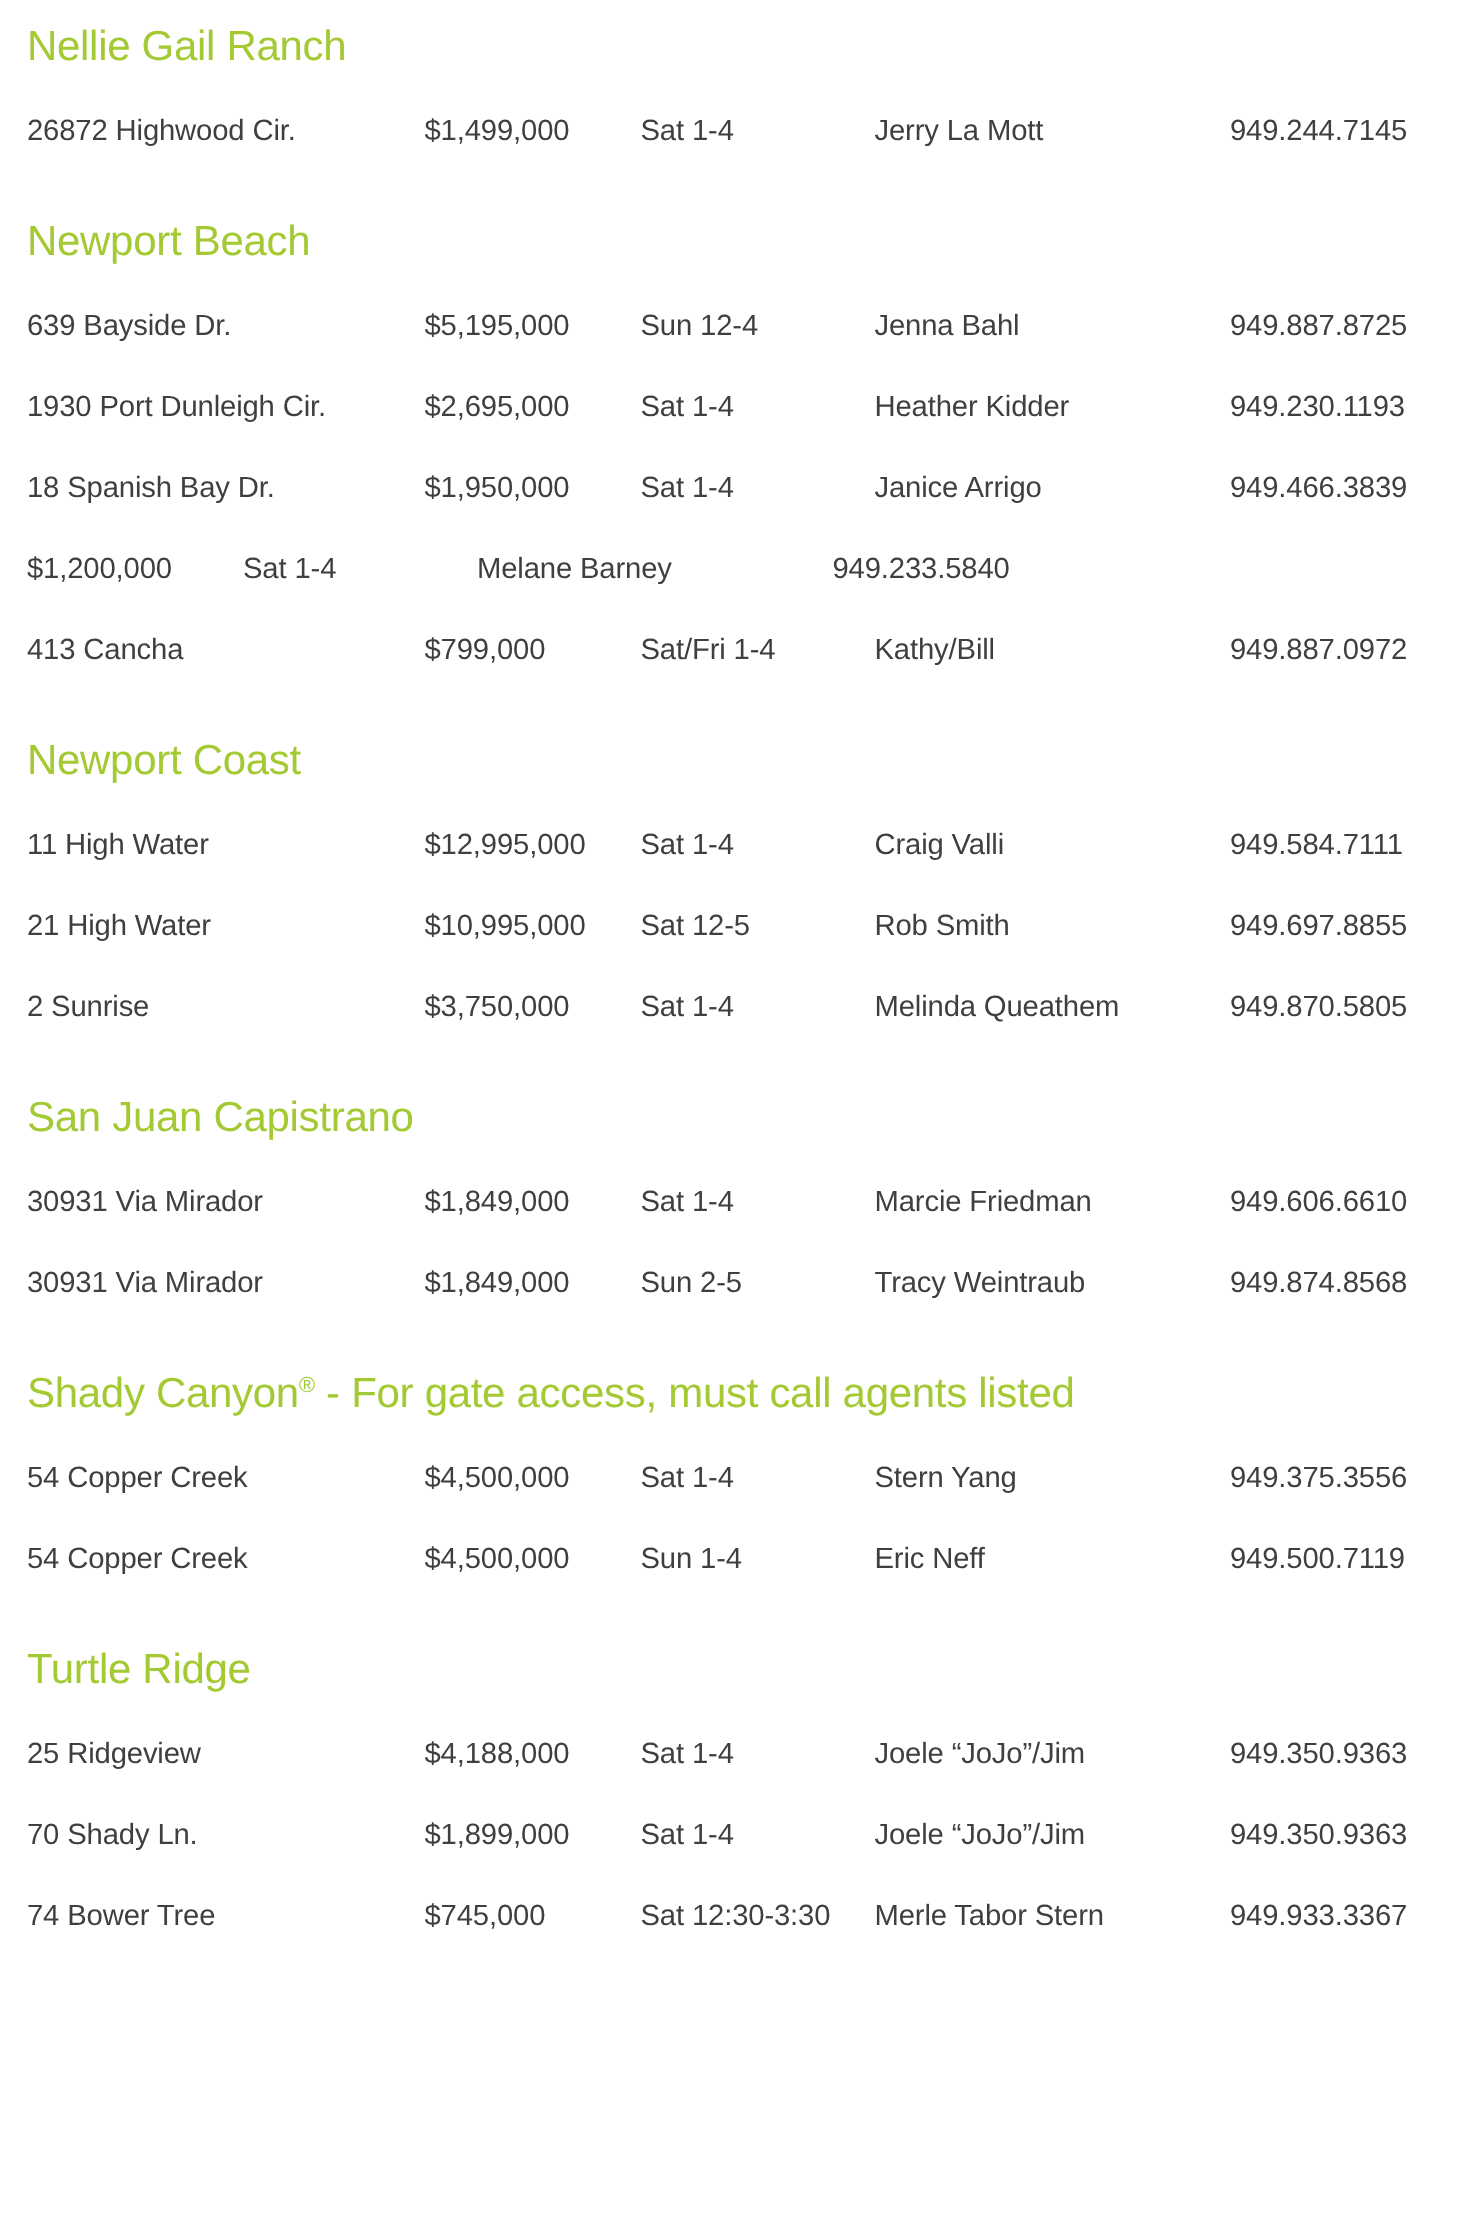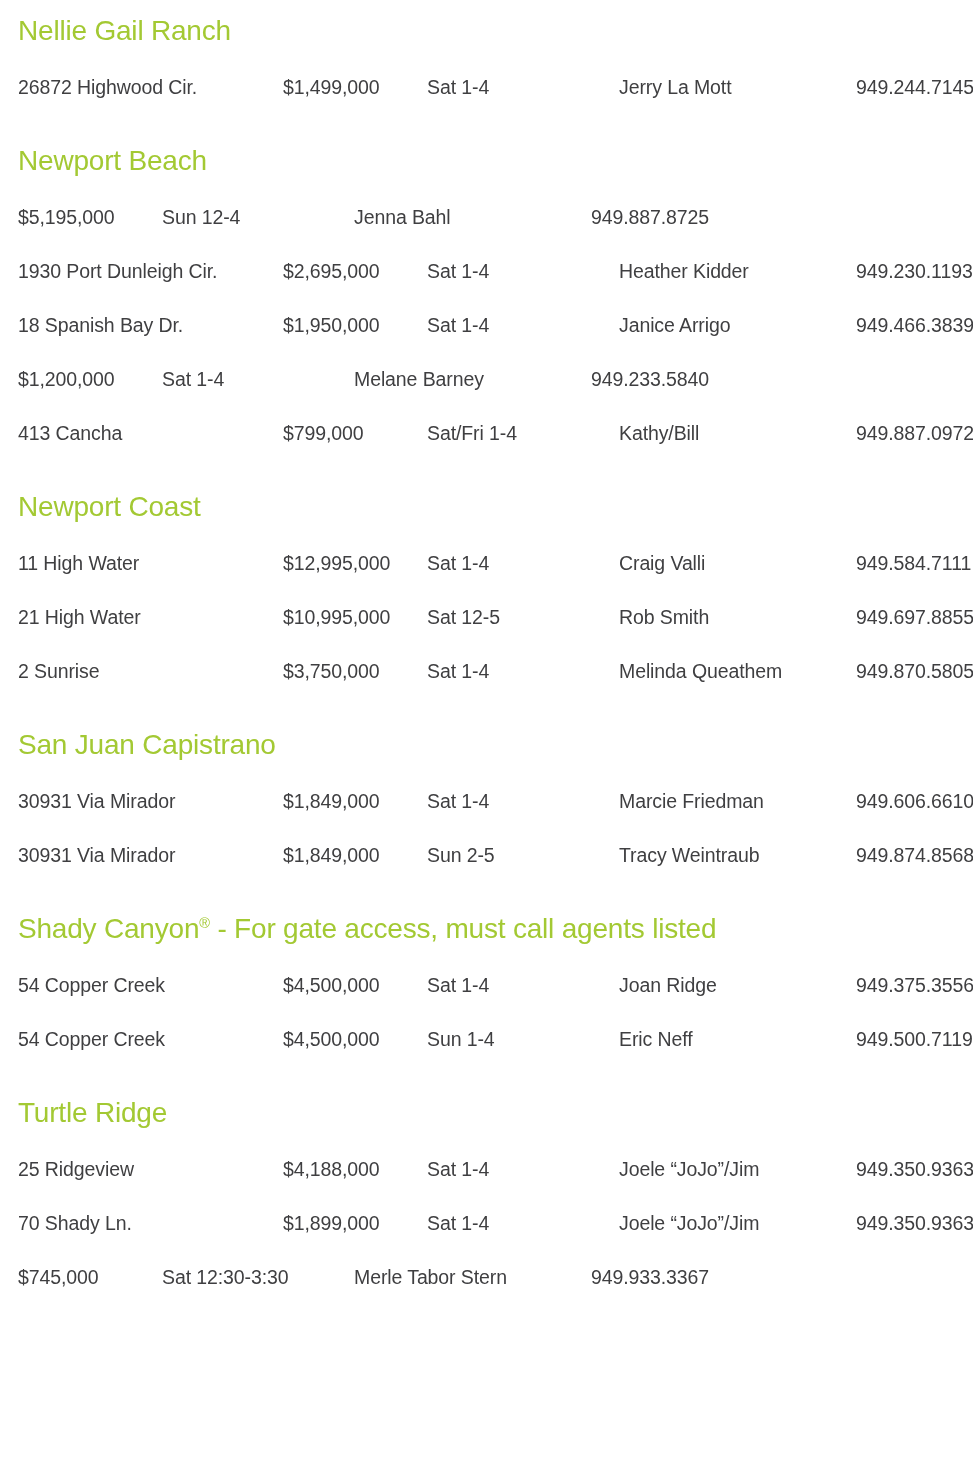--- a/index.html
+++ b/index.html
@@ -40,21 +40,21 @@
     color: #3f3f41;
     white-space: nowrap;
   }
   .row:last-child {
     margin-bottom: 31px;
   }
   .c { flex: 0 0 auto; overflow: hidden; }
   .c.addr  { width: 265px; }
   .c.price { width: 144px; }
   .c.time  { width: 156px; }
-  .c.agent { width: 237px; margin-left: 36px; }
+  .c.agent { width: 237px; }
   .c.phone { width: auto;  }
 </style>
 </head>
 <body>
 
 <main class="page">
 
   <section class="section">
     <h2 class="heading">Nellie Gail Ranch</h2>
     <div class="row">
@@ -62,20 +62,21 @@
       <span class="c price">$1,499,000</span>
       <span class="c time">Sat 1-4</span>
       <span class="c agent">Jerry La Mott</span>
       <span class="c phone">949.244.7145</span>
     </div>
   </section>
 
   <section class="section">
     <h2 class="heading">Newport Beach</h2>
     <div class="row">
+      <span class="c addr">639 Bayside Dr.</span>
       <span class="c price">$5,195,000</span>
       <span class="c time">Sun 12-4</span>
       <span class="c agent">Jenna Bahl</span>
       <span class="c phone">949.887.8725</span>
     </div>
     <div class="row">
       <span class="c addr">1930 Port Dunleigh Cir.</span>
       <span class="c price">$2,695,000</span>
       <span class="c time">Sat 1-4</span>
       <span class="c agent">Heather Kidder</span>
@@ -145,21 +146,21 @@
       <span class="c phone">949.874.8568</span>
     </div>
   </section>
 
   <section class="section">
     <h2 class="heading">Shady Canyon<sup>®</sup> - For gate access, must call agents listed</h2>
     <div class="row">
       <span class="c addr">54 Copper Creek</span>
       <span class="c price">$4,500,000</span>
       <span class="c time">Sat 1-4</span>
-      <span class="c agent">Joan Ridge</span>
+      <span class="c agent">Stern Yang</span>
       <span class="c phone">949.375.3556</span>
     </div>
     <div class="row">
       <span class="c addr">54 Copper Creek</span>
       <span class="c price">$4,500,000</span>
       <span class="c time">Sun 1-4</span>
       <span class="c agent">Eric Neff</span>
       <span class="c phone">949.500.7119</span>
     </div>
   </section>
@@ -174,20 +175,21 @@
       <span class="c phone">949.350.9363</span>
     </div>
     <div class="row">
       <span class="c addr">70 Shady Ln.</span>
       <span class="c price">$1,899,000</span>
       <span class="c time">Sat 1-4</span>
       <span class="c agent">Joele “JoJo”/Jim</span>
       <span class="c phone">949.350.9363</span>
     </div>
     <div class="row">
+      <span class="c addr">74 Bower Tree</span>
       <span class="c price">$745,000</span>
       <span class="c time">Sat 12:30-3:30</span>
       <span class="c agent">Merle Tabor Stern</span>
       <span class="c phone">949.933.3367</span>
     </div>
   </section>
 
 </main>
 
 </body></html>

